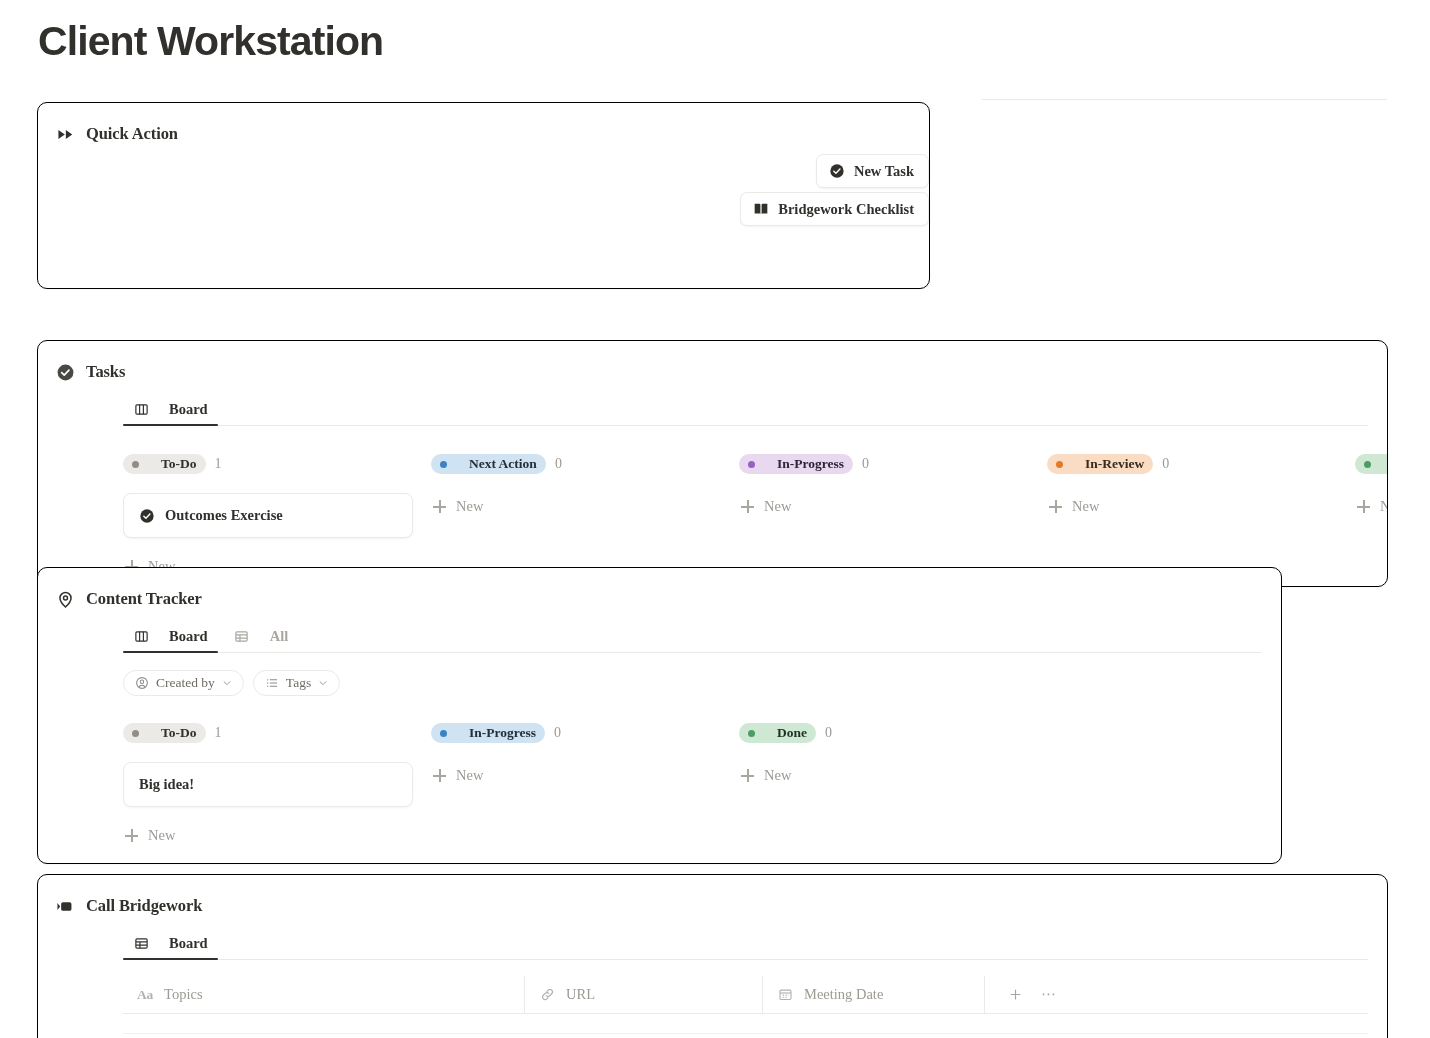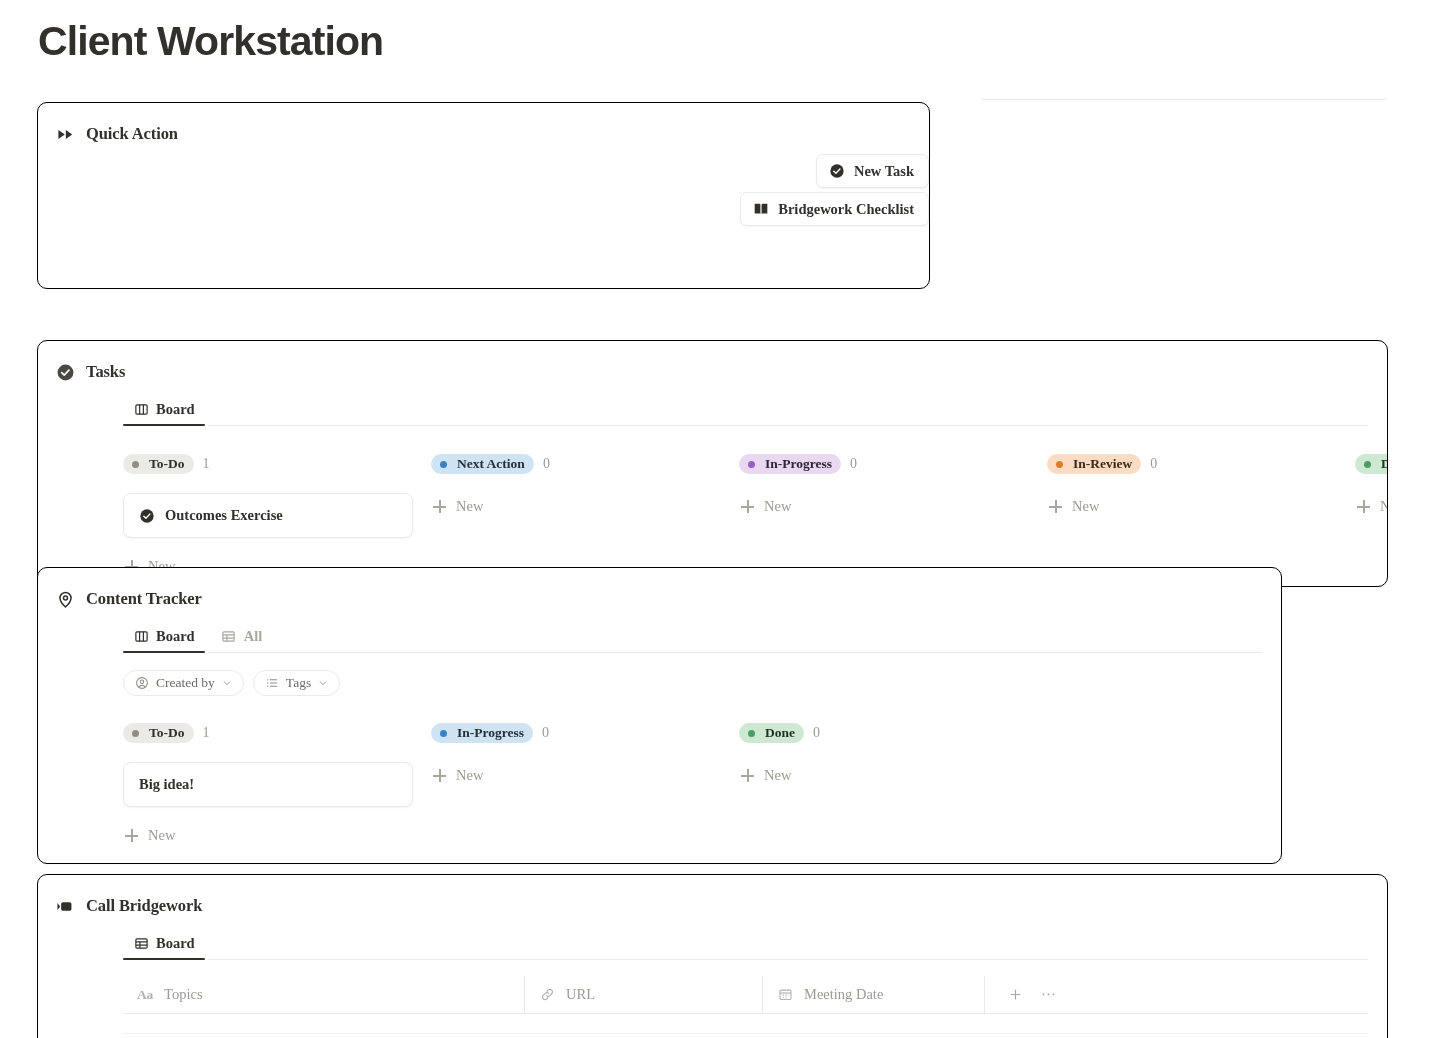--- a/index.html
+++ b/index.html
@@ -100,21 +100,21 @@
     position: relative;
     margin: 12px 0 0 85px;
     display: flex;
     align-items: flex-end;
     gap: 6px;
     height: 32px;
   }
   .tab {
     display: inline-flex;
     align-items: center;
-    gap: 7px;
+    gap: 20px;
     padding: 3px 10px 9px 10px;
     font-size: 14.5px;
     font-weight: 600;
     color: #aaa7a1;
     cursor: pointer;
     position: relative;
     line-height: 1;
     white-space: nowrap;
   }
   .tab.active { color: #32302c; }
@@ -162,21 +162,21 @@
     display: flex;
     gap: 0;
     overflow: hidden;
   }
   .col { width: 308px; flex: 0 0 308px; }
 
   .col-head { display: flex; align-items: center; gap: 9px; height: 24px; }
   .pill {
     display: inline-flex;
     align-items: center;
-    gap: 10px;
+    gap: 22px;
     border-radius: 999px;
     padding: 3px 9px;
     font-size: 13.5px;
     font-weight: 700;
     line-height: 1;
     white-space: nowrap;
   }
   .pill .dot { width: 7px; height: 7px; border-radius: 50%; flex: 0 0 auto; }
   .col-count { font-size: 14px; color: #9d9a94; font-weight: 400; }
 

